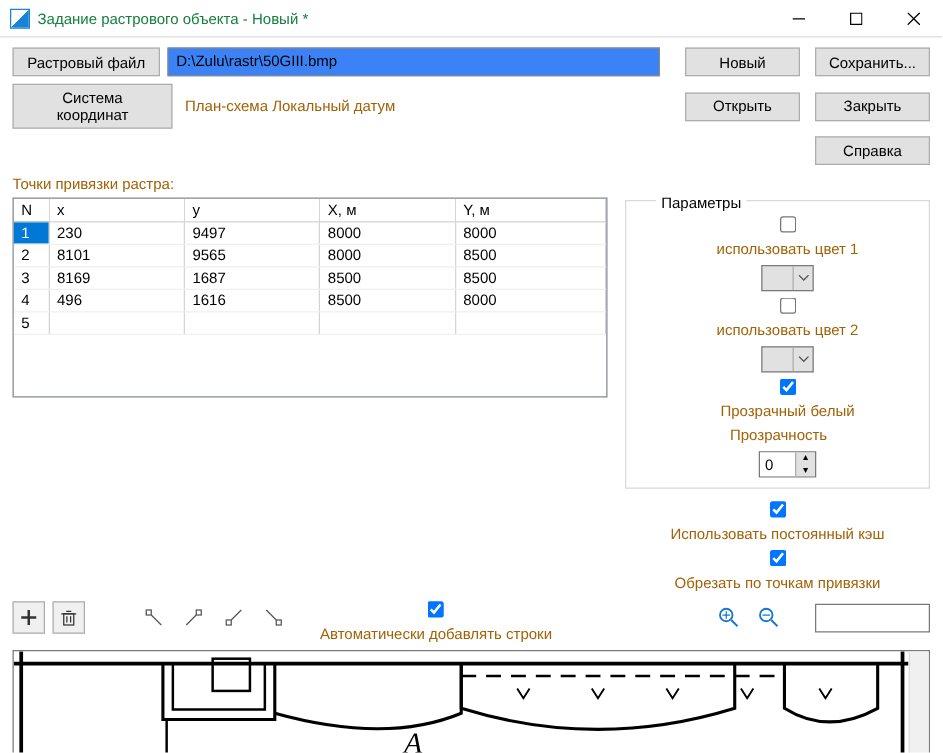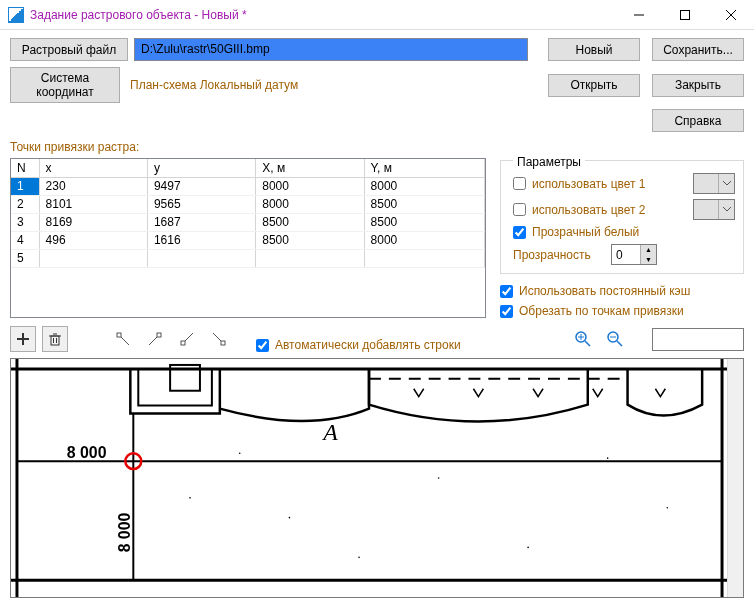--- a/index.html
+++ b/index.html
@@ -1,51 +1,51 @@
 <!DOCTYPE html>
 <html><head>
 <meta charset="utf-8">
 <style>
   * { box-sizing: border-box; margin: 0; padding: 0; }
   body { font-family: "Segoe UI", Tahoma, sans-serif; font-size: 12px; background: #fff; width: 754px; height: 602px; overflow: hidden; }
   .titlebar { height: 30px; display: flex; align-items: center; padding-left: 8px; border-bottom: 1px solid #ddd; }
   .titlebar .ticon { width: 16px; height: 16px; border: 1px solid #1883d7; background: linear-gradient(135deg,#fff 50%,#1883d7 50%); margin-right: 6px; }
-  .titlebar .ttxt { flex: 1; font-size: 12px; color: #a21caf; }
+  .titlebar .ttxt { flex: 1; font-size: 12px; color: #15803d; }
   .winbtns { display: flex; }
   .winbtn { width: 46px; height: 30px; display: flex; align-items: center; justify-content: center; color: #000; }
   .client { padding: 8px 10px 6px 10px; }
   .row { display: flex; align-items: center; }
   .btn { background: #e1e1e1; border: 1px solid #adadad; padding: 3px 10px; font-size: 12px; min-height: 23px; display: inline-flex; align-items: center; justify-content: center; cursor: default; }
   .pathbox { flex: 1; border: 1px solid #828790; background: #3b82f6; padding: 3px 6px; height: 23px; font-size: 12px; color: #000; white-space: nowrap; overflow: hidden; }
   .top-area { display: flex; align-items: flex-end; }
   .top-left { flex: 1; display: flex; flex-direction: column; gap: 6px; }
   .label { font-size: 12px; color: #a16207; }
   .section-label { margin-top: 8px; margin-bottom: 4px; }
   .table-wrap { border: 1px solid #828790; height: 160px; overflow: hidden; background: #fff; position: relative; }
   table { border-collapse: collapse; width: 100%; font-size: 12px; }
   th, td { border-right: 1px solid #d4d4d4; border-bottom: 1px solid #f0f0f0; text-align: left; padding: 1px 6px; height: 18px; font-weight: normal; }
   th { background: #fff; border-bottom: 1px solid #d4d4d4; position: sticky; top: 0; }
   td.ncol { width: 26px; background: #fff; border-right: 1px solid #d4d4d4; }
   td.ncol.sel { background: #0078d7; color: #fff; }
   col.c-n { width: 28px; } col.c-x { width: 108px; } col.c-y { width: 108px; } col.c-xm { width: 108px; } col.c-ym { width: 120px; }
   .mid-area { display: flex; gap: 14px; }
   .mid-left { flex: 1; }
   .mid-right { width: 244px; }
-  .fieldset { border: 1px solid #d9d9d9; padding: 6px 8px 8px 12px; margin-top: 2px; }
+  .fieldset { border: 1px solid #d9d9d9; padding: 6px 8px 8px 24px; margin-top: 2px; }
   .legend { position: relative; top: -12px; background: #fff; padding: 0 4px; display: inline-block; font-size: 12px; color: #000; }
   .fs-body { margin-top: -8px; display: flex; flex-direction: column; gap: 5px; }
-  .chk-row { display: flex; align-items: center; gap: 6px; }
+  .chk-row { display: flex; align-items: center; gap: 6px; flex-direction: column; }
   .chk { width: 13px; height: 13px; }
   .colorbox { width: 42px; height: 21px; border: 1px solid #7a7a7a; background: #e1e1e1; display: inline-flex; align-items: center; justify-content: flex-end; }
   .dropbtn { width: 16px; height: 100%; border-left: 1px solid #adadad; display: flex; align-items: center; justify-content: center; }
   .spin { display: inline-flex; border: 1px solid #7a7a7a; height: 21px; }
   .spin input { width: 28px; border: none; font-size: 12px; padding-left: 4px; }
   .spin .spbtns { width: 16px; display: flex; flex-direction: column; }
   .spin .spb { flex:1; border-left: 1px solid #adadad; font-size: 7px; display:flex; align-items:center; justify-content:center; background:#e1e1e1; }
-  .toolbar2 { display: flex; align-items: flex-end; gap: 6px; margin-top: 8px; }
+  .toolbar2 { display: flex; align-items: flex-start; gap: 6px; margin-top: 8px; }
   .iconbtn { width: 26px; height: 26px; border: 1px solid #adadad; background: #f0f0f0; display: flex; align-items: center; justify-content: center; }
   .iconbtn.flat { border-color: transparent; background: transparent; }
   .sep { width: 12px; }
   .preview-wrap { margin-top: 6px; border: 1px solid #7a7a7a; height: 240px; position: relative; background: #fff; overflow: hidden; }
   .preview-inner { position: absolute; inset: 0 16px 0 0; overflow: hidden; }
   .hscroll { height: 17px; overflow-x: scroll; overflow-y: hidden; }
   .hscroll-inner { width: 2000px; height: 1px; }
   .vscroll-stub { position: absolute; top:0; right:0; width:16px; bottom:0; background:#f0f0f0; border-left:1px solid #ddd; }
   
   svg { display: block; }
@@ -82,21 +82,21 @@
 
   <div class="top-area">
     <div class="top-left">
       <div class="row gap6">
         <button class="btn" style="width:118px">Растровый файл</button>
         <div class="pathbox">D:\Zulu\rastr\50GIII.bmp</div>
         <button class="btn" style="width:92px; margin-left:14px">Новый</button>
         <button class="btn" style="width:92px; margin-left:6px">Сохранить...</button>
       </div>
       <div class="row gap6">
-        <button class="btn" style="width:110px">Система координат</button>
+        <button class="btn" style="width:128px">Система координат</button>
         <div class="label" style="padding-left:4px; flex:1">План-схема Локальный датум</div>
         <button class="btn" style="width:92px; margin-left:14px">Открыть</button>
         <button class="btn" style="width:92px; margin-left:6px">Закрыть</button>
       </div>
       <div class="row">
         <div style="flex:1"></div>
         <button class="btn" style="width:92px">Справка</button>
       </div>
     </div>
   </div>

